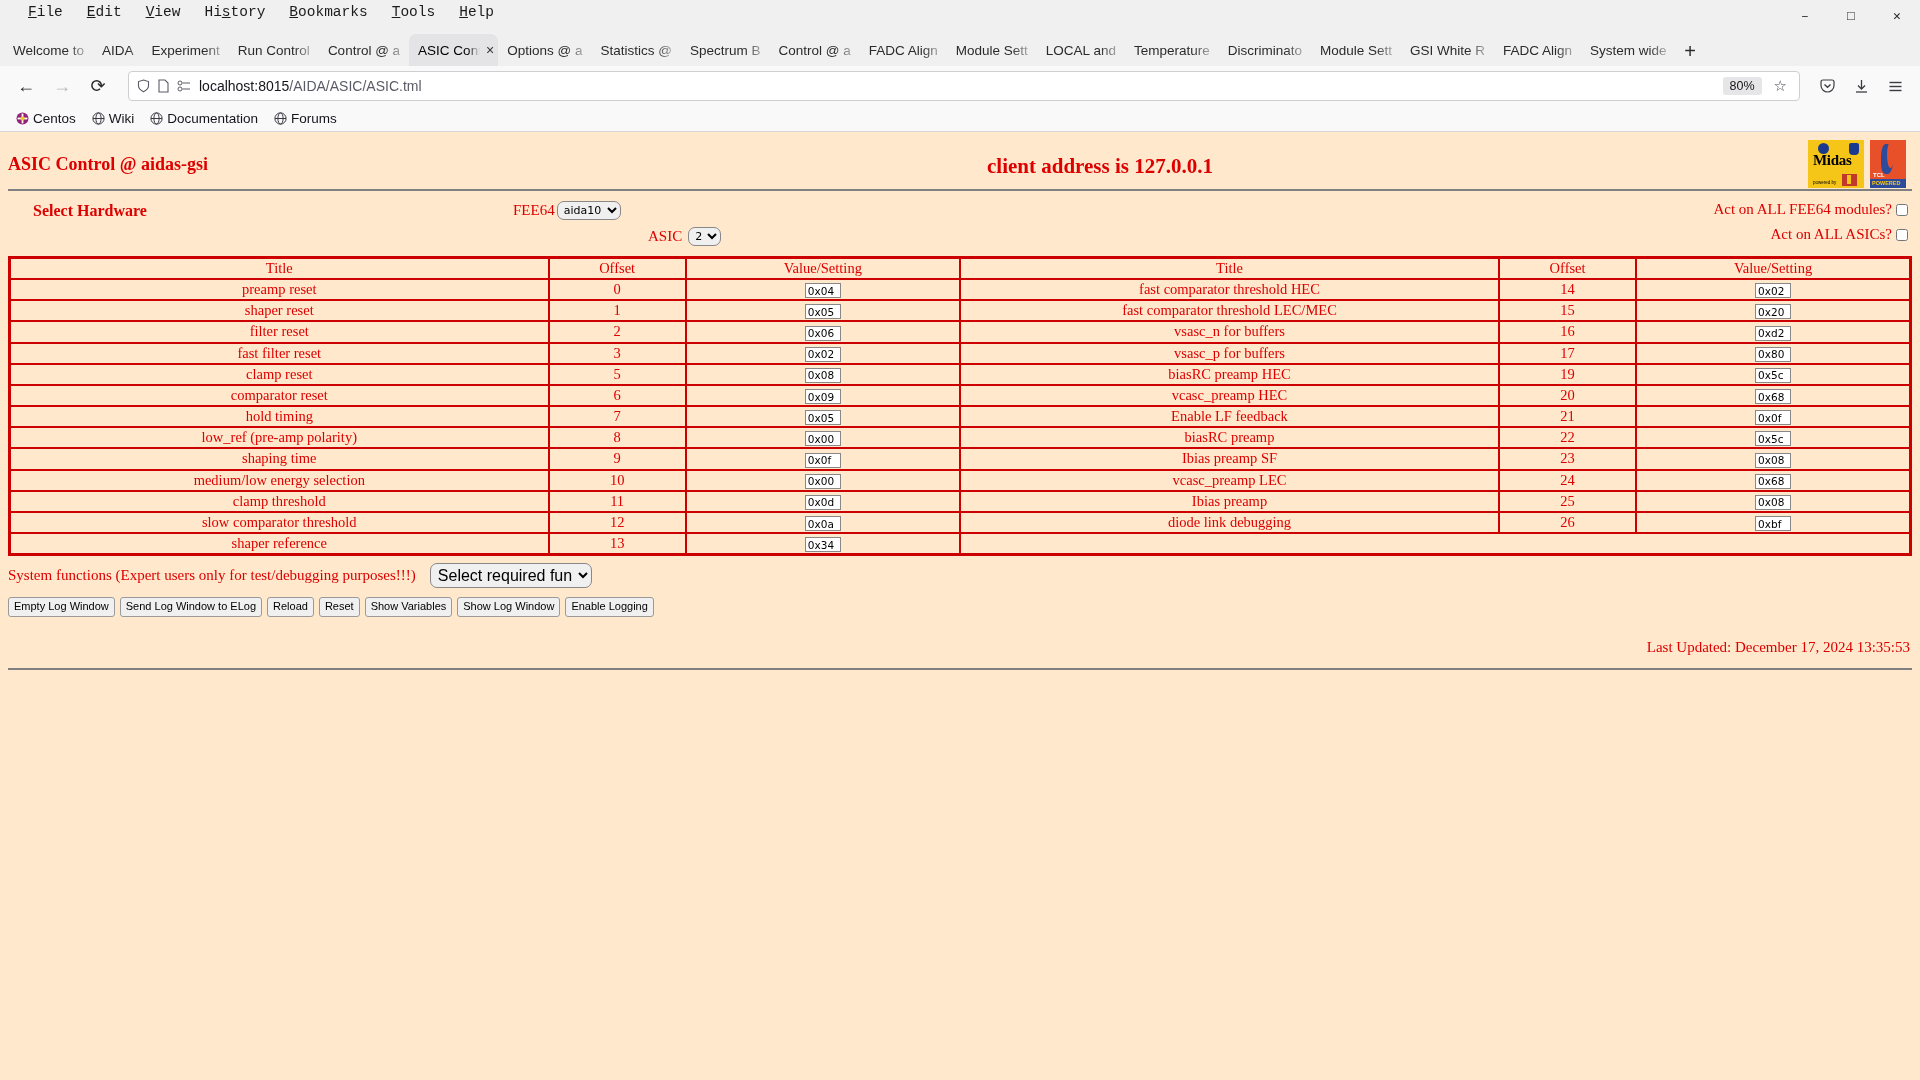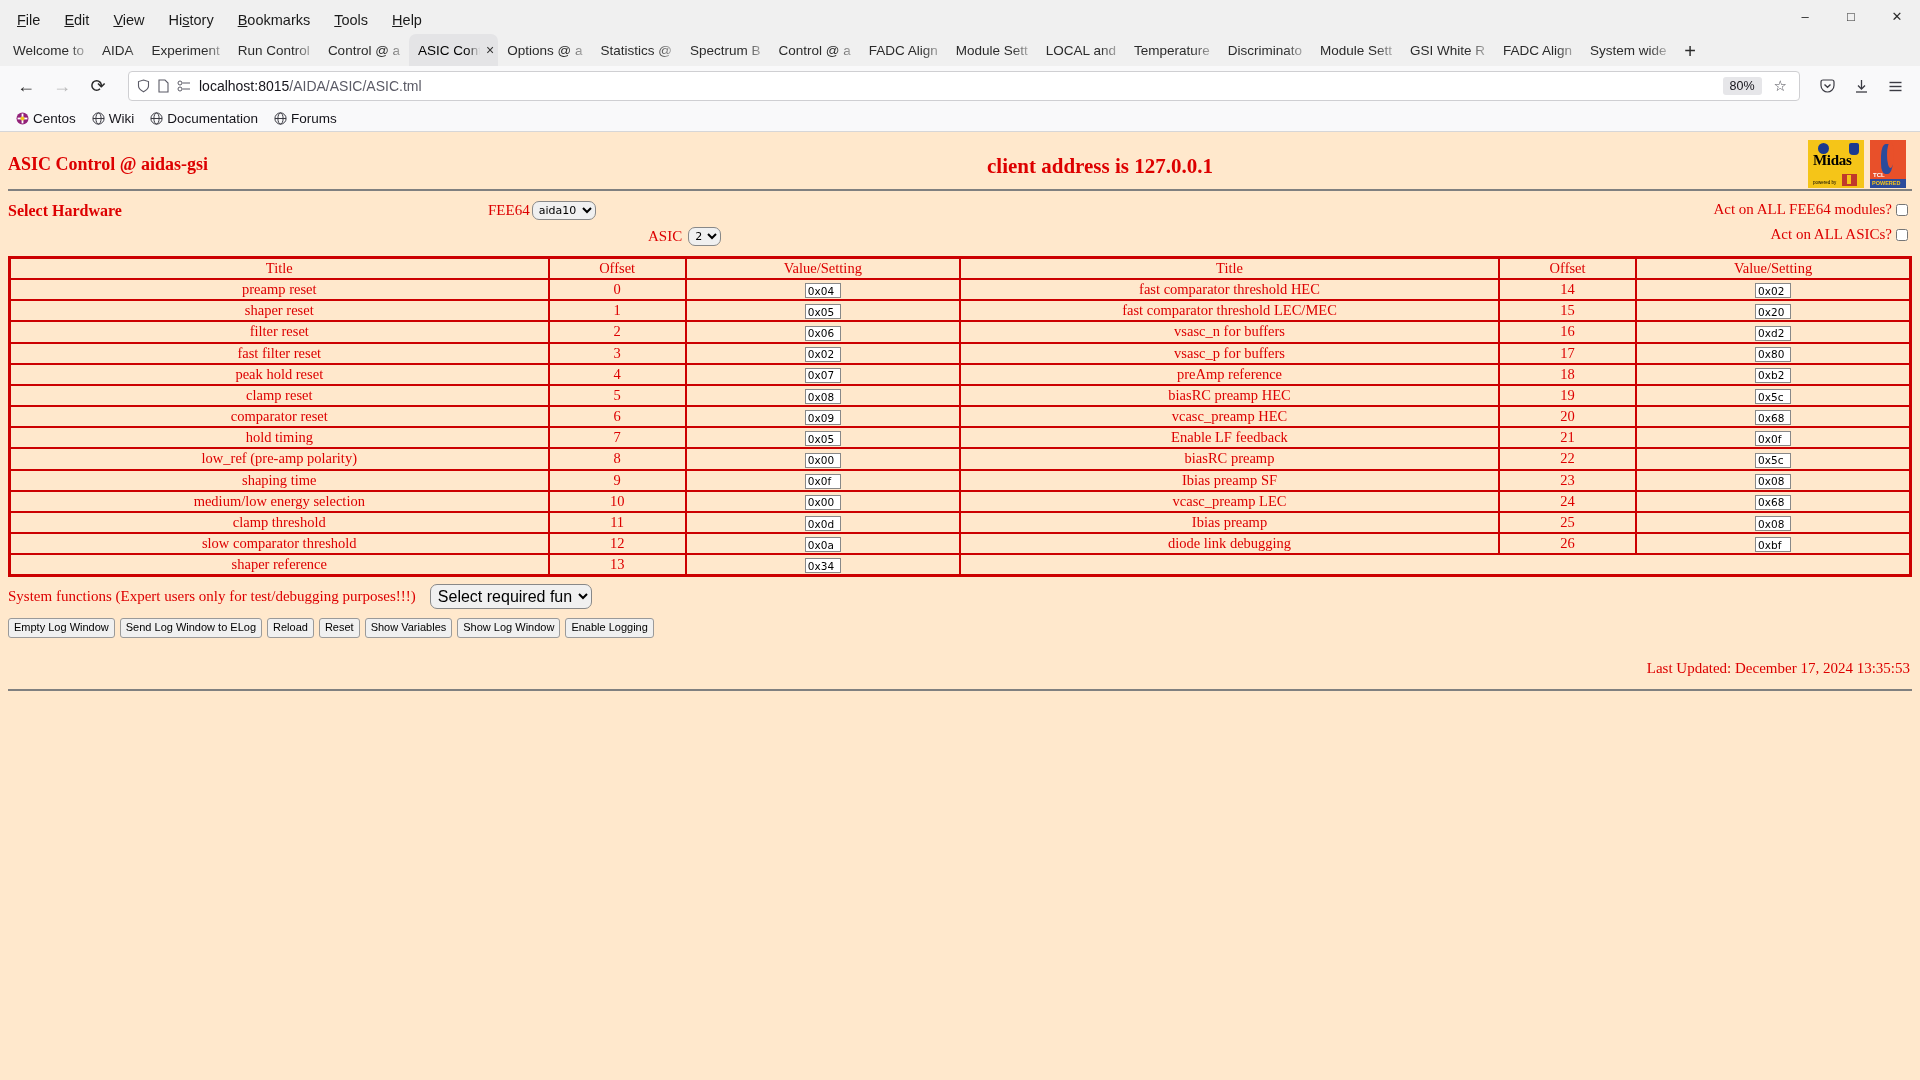--- a/index.html
+++ b/index.html
@@ -9,23 +9,24 @@
     overflow: hidden;
     background: #ffffff;
     font-family: "Liberation Sans", sans-serif;
   }
 
   
   .browser { width: 1920px; height: 1080px; display: flex; flex-direction: column; background:#f0f0f0; }
 
   .menubar {
     height: 32px; background:#f0f0f0;
-    display:flex; align-items:flex-end; padding-left: 5px;
+    display:flex; align-items:flex-start; padding-left: 16px;
     font-size: 14.5px; color:#1b1b1b;
     position: relative;
+    font-family: Liberation Mono, monospace;
   }
   .menubar .mi { padding: 4px 12px; cursor: default; white-space: nowrap; }
   .menubar .mi u { text-decoration: underline; }
   .winctl { position:absolute; right: 0; top:0; height:32px; display:flex; align-items:center; }
   .winctl div { width: 46px; height:32px; display:flex; align-items:center; justify-content:center; font-size:13px; color:#2b2b2b; }
 
   .tabstrip {
     height: 34px; background:#f0f0f0; display:flex; align-items:flex-end;
     padding: 0 4px; position:relative;
   }
@@ -114,21 +115,21 @@
 
   .tcl-logo { width: 36px; height: 48px; background:#e8502a; position:relative; display:block; }
   .tcl-logo .swoosh { position:absolute; left:11px; top:4px; width:12px; height:30px; background:#2c4b9b; border-radius: 40% 20% 45% 35%; }
   .tcl-logo .swoosh2 { position:absolute; left:17px; top:2px; width:7px; height:26px; background:#e8502a; border-radius:50%; }
   .tcl-logo .tcltxt { position:absolute; left:3px; bottom:10px; font-size:6px; color:#fff; font-weight:bold; font-family:"Liberation Sans",sans-serif;}
   .tcl-logo .band { position:absolute; left:0; bottom:0; width:100%; height:9px; background:#2c4b9b; }
   .tcl-logo .band span { position:absolute; left:2px; top:1px; font-size:5.5px; color:#f5c518; font-weight:bold; font-family:"Liberation Sans",sans-serif;}
 
   .rule { border: none; border-top: 2px solid #808080; margin: 14px 0 0 0; height:0; }
 
-  .hwrow { display:flex; align-items:center; padding-top: 10px; position:relative; min-height: 26px; }
+  .hwrow { display:flex; align-items:center; padding-top: 10px; position:relative; min-height: 26px; margin-left: 25px; }
   .hwlabel { font-size: 16px; font-weight:bold; color:#dd0000; width: 480px; }
   .fee64 { font-size: 15px; color:#dd0000; display:flex; align-items:center; }
   .act-right { position:absolute; right: 4px; top: 10px; font-size: 15px; color:#dd0000; display:flex; align-items:center; gap:4px; }
 
   .asicrow { display:flex; align-items:center; padding-top: 6px; position:relative; min-height: 26px; }
   .asiclabel { margin-left: 640px; font-size: 15px; color:#dd0000; display:flex; align-items:center; gap:4px;}
   .act-right2 { position:absolute; right: 4px; top: 6px; font-size: 15px; color:#dd0000; display:flex; align-items:center; gap:4px; }
 
   select.htmlsel {
     font-family: "DejaVu Sans", sans-serif; font-size: 11px;
@@ -432,28 +433,20 @@
             </tr>
             <tr>
               <td class="col-title">fast filter reset</td>
               <td class="col-offset">3</td>
               <td class="col-value"><input type="text" class="vinput" value="0x02" style=""></td>
               <td class="col-title">vsasc_p for buffers</td>
               <td class="col-offset">17</td>
               <td class="col-value"><input type="text" class="vinput" value="0x80" style=""></td>
             </tr>
             <tr>
-              <td class="col-title">peak hold reset</td>
-              <td class="col-offset">4</td>
-              <td class="col-value"><input type="text" class="vinput" value="0x07" style=""></td>
-              <td class="col-title">preAmp reference</td>
-              <td class="col-offset">18</td>
-              <td class="col-value"><input type="text" class="vinput" value="0xb2" style=""></td>
-            </tr>
-            <tr>
               <td class="col-title">clamp reset</td>
               <td class="col-offset">5</td>
               <td class="col-value"><input type="text" class="vinput" value="0x08" style=""></td>
               <td class="col-title">biasRC preamp HEC</td>
               <td class="col-offset">19</td>
               <td class="col-value"><input type="text" class="vinput" value="0x5c" style=""></td>
             </tr>
             <tr>
               <td class="col-title">comparator reset</td>
               <td class="col-offset">6</td>

